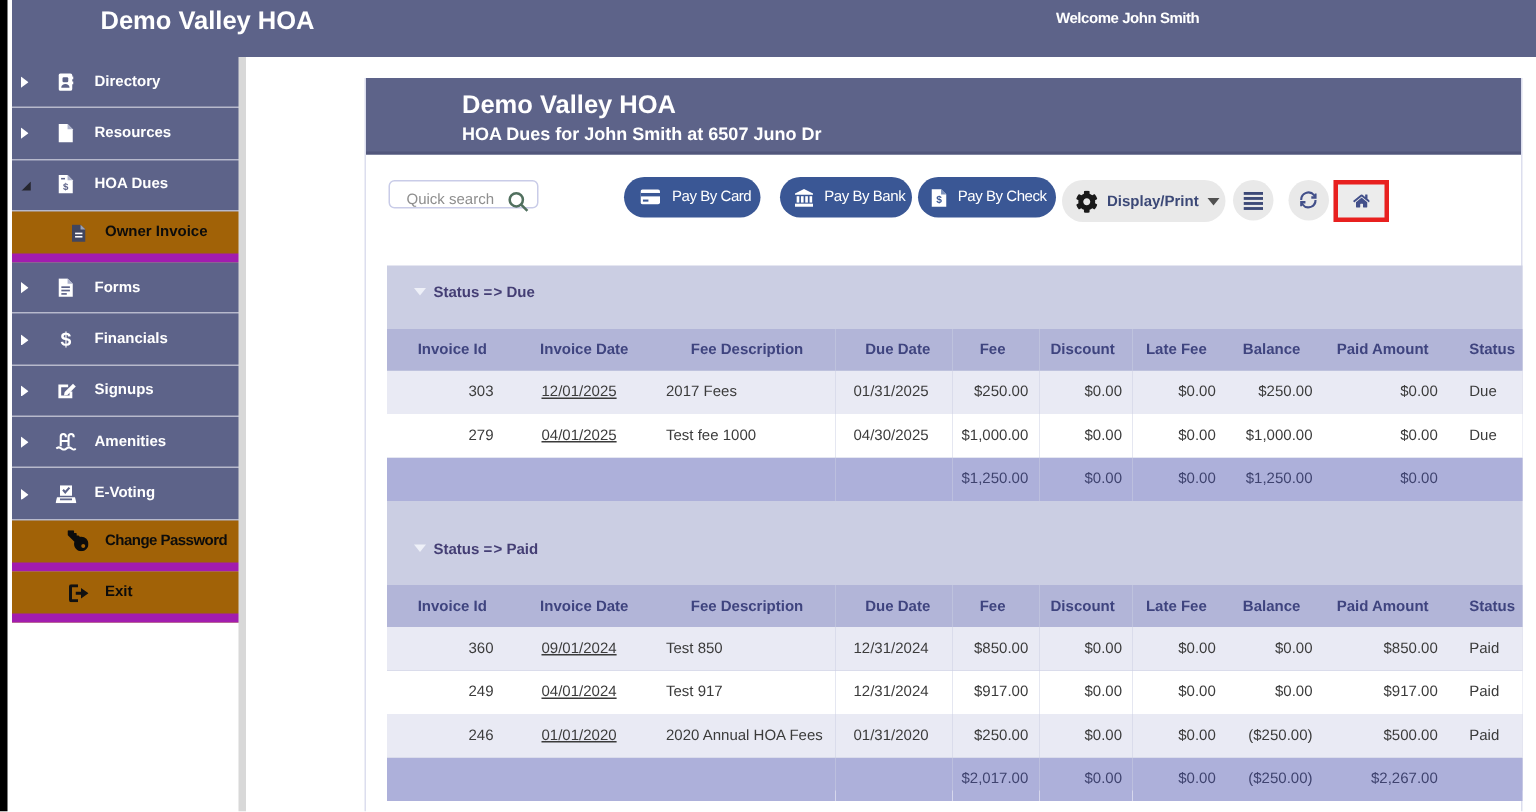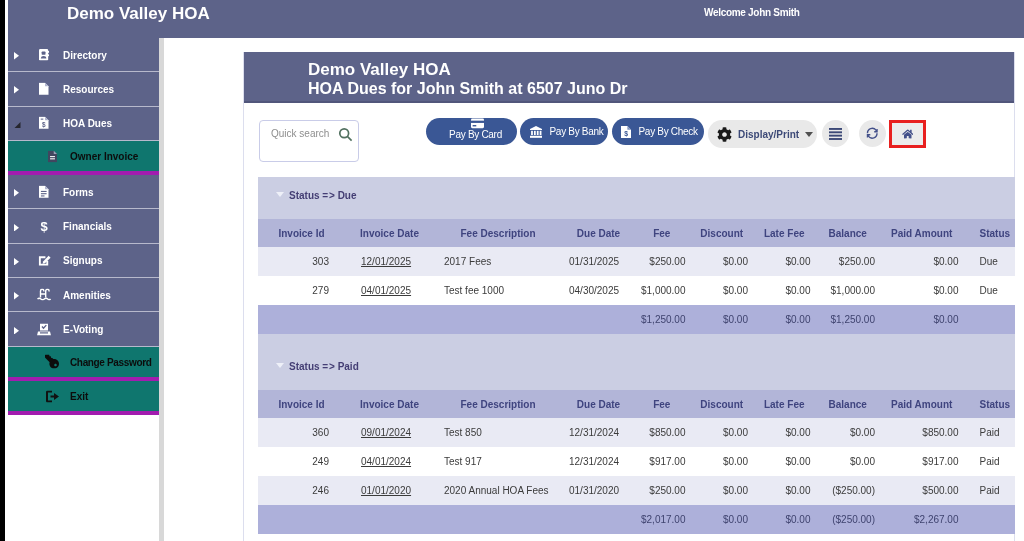--- a/index.html
+++ b/index.html
@@ -13,36 +13,36 @@
 
 
 #topbar { left:8px; top:0; width:1016px; height:38px; background:#5d6389; }
 #topbar .brand { position:absolute; left:59px; top:5px; font-size:17px; line-height:17px; font-weight:bold; color:#fff; }
 #topbar .welcome { position:absolute; left:696px; top:7.5px; font-size:10px; line-height:10px; font-weight:bold; letter-spacing:-0.3px; color:#fff; }
 
 
 #sidebar { left:8px; top:38px; width:152px; height:503px; background:#fff; }
 .mi { position:relative; width:152px; height:34.3px; white-space:nowrap; }
 .mi.blue { background:#5d6389; border-bottom:1px solid #b7b9cc; color:#fff; }
-.mi.white { background:#0f766e; border-bottom:4px solid #a21caf; color:#0c0c0c; }
+.mi.white { background:#a16207; border-bottom:6px solid #a21caf; color:#0c0c0c; }
 .mi .arr { position:absolute; left:6px; top:50%; transform:translateY(-50%); }
 .mi .ico { position:absolute; left:29px; top:50%; transform:translateY(-50%); width:14px; height:15px; display:flex; align-items:center; justify-content:center; }
 .mi .lbl { position:absolute; left:55px; top:50%; transform:translateY(-50%); font-size:10px; font-weight:bold; }
 .mi.white .lbl { left:62px; }
 .mi.white .ico { left:37px; }
 #scrollstrip { left:159px; top:38px; width:5px; height:503px; background:#d8d8d8; }
 
 
 #panel { left:243px; top:52px; width:772px; height:489px; background:#fff; border-left:1px solid #dcdeee; border-right:1px solid #dcdeee; }
 #phead { position:absolute; left:0; top:0; width:770px; height:51px; background:#5d6389; border-bottom:2px solid #51567b; }
 #phead .t1 { position:absolute; left:64px; top:9px; font-size:17px; line-height:17px; font-weight:bold; color:#fff; }
-#phead .t2 { position:absolute; left:64px; top:31px; font-size:16px; line-height:12px; font-weight:bold; color:#fff; }
-
-
-#qsearch { position:absolute; left:15px; top:68px; width:100px; height:42px; border:1px solid #c9cce8; border-radius:4px; background:#fff; }
+#phead .t2 { position:absolute; left:64px; top:31px; font-size:12px; line-height:12px; font-weight:bold; color:#fff; }
+
+
+#qsearch { position:absolute; left:15px; top:68px; width:100px; height:19px; border:1px solid #c9cce8; border-radius:4px; background:#fff; }
 #qsearch .ph { position:absolute; left:11px; top:7px; font-size:10px; color:#8e8e8e; }
 .pill { position:absolute; height:27px; border-radius:13.5px; background:#3a5795; color:#fff; font-size:10px; letter-spacing:-0.3px; display:flex; align-items:center; white-space:nowrap; }
 .pill svg { flex:none; }
 .pill span { margin-left:8px; }
 .gpill { position:absolute; left:464px; top:68px; width:109px; height:28px; border-radius:14px; background:#e9e9e9; display:flex; align-items:center; white-space:nowrap; }
 .circ { position:absolute; width:27px; height:27px; border-radius:50%; background:#e9e9e9; display:flex; align-items:center; justify-content:center; }
 #homebox { position:absolute; left:645px; top:67.5px; width:37px; height:28px; border:3px solid #e8201f; background:#ececec; display:flex; align-items:center; justify-content:center; }
 
 
 #grid { position:absolute; left:14px; top:125px; width:757px; height:350px; background:#cbcee3; }
@@ -220,21 +220,21 @@
     </div>
 
     <div id="qsearch">
         <span class="ph">Quick search</span>
       <svg style="position:absolute;left:78px;top:6px" width="15" height="15" viewBox="0 0 15 15">
           <circle cx="6.2" cy="6.2" r="4.4" fill="none" stroke="#51705f" stroke-width="1.7"></circle>
           <line x1="9.6" y1="9.6" x2="13.6" y2="13.6" stroke="#51705f" stroke-width="1.7"></line>
         </svg>
     </div>
 
-    <div class="pill" style="left:182px; top:66px; width:91px;flex-direction:column;">
+    <div class="pill" style="left:172px; top:66px; width:91px;">
       <svg style="margin-left:11px" width="13" height="10.5" viewBox="0 0 16 12">
           <rect x="0" y="0" width="16" height="12" rx="1.6" fill="#fff"></rect>
           <rect x="0" y="2.8" width="16" height="2.8" fill="#3a5795"></rect>
           <rect x="2" y="8.2" width="4.5" height="1.7" fill="#3a5795"></rect>
         </svg>
       <span>Pay By Card</span>
     </div>
     <div class="pill" style="left:276px; top:66px; width:88px;">
       <svg style="margin-left:9.5px" width="12" height="12" viewBox="0 0 13 13">
           <path d="M6.5 0 L13 3.2 L13 4.2 L0 4.2 L0 3.2 Z" fill="#fff"></path>

